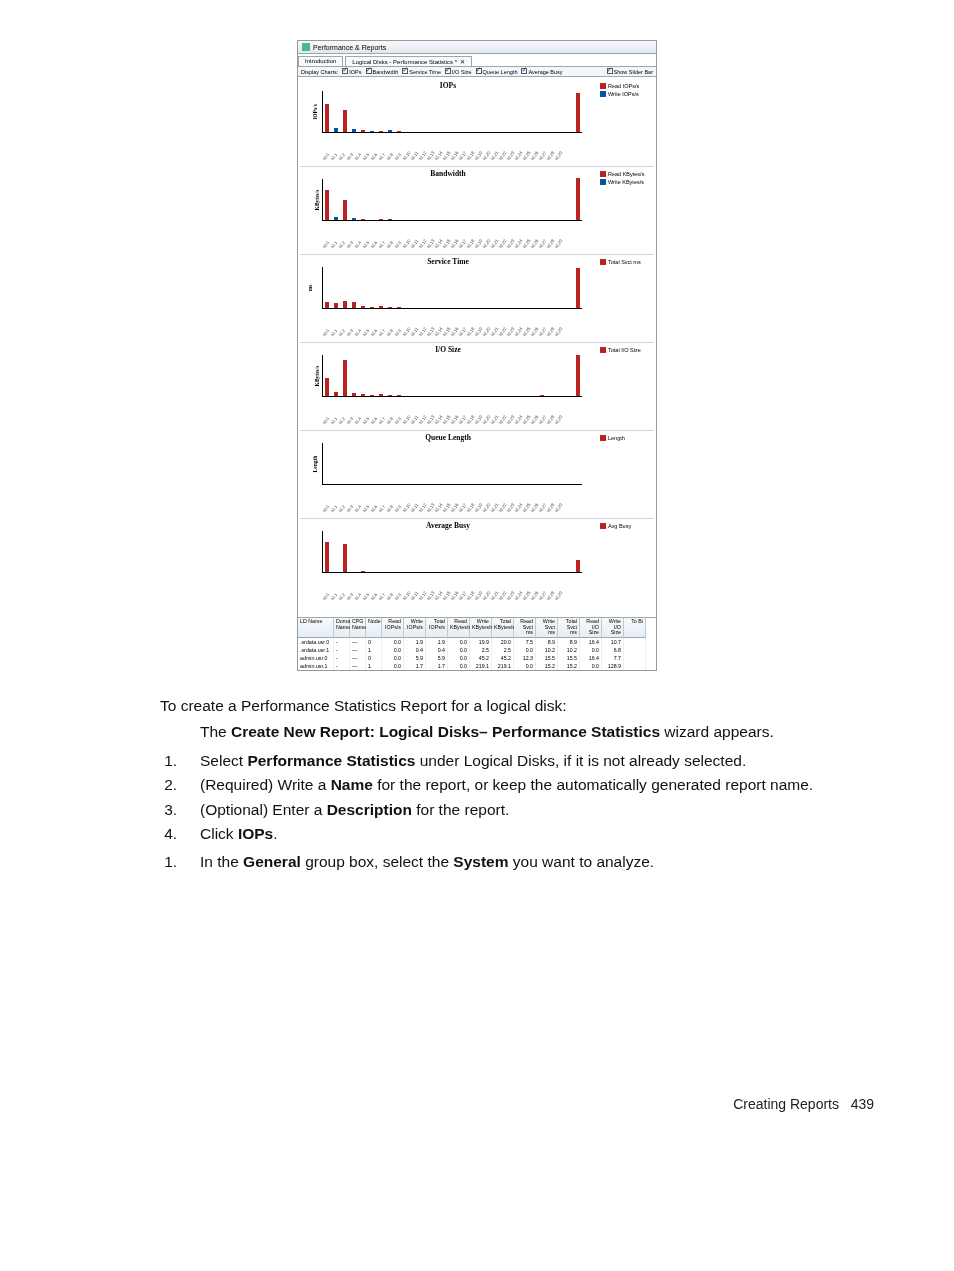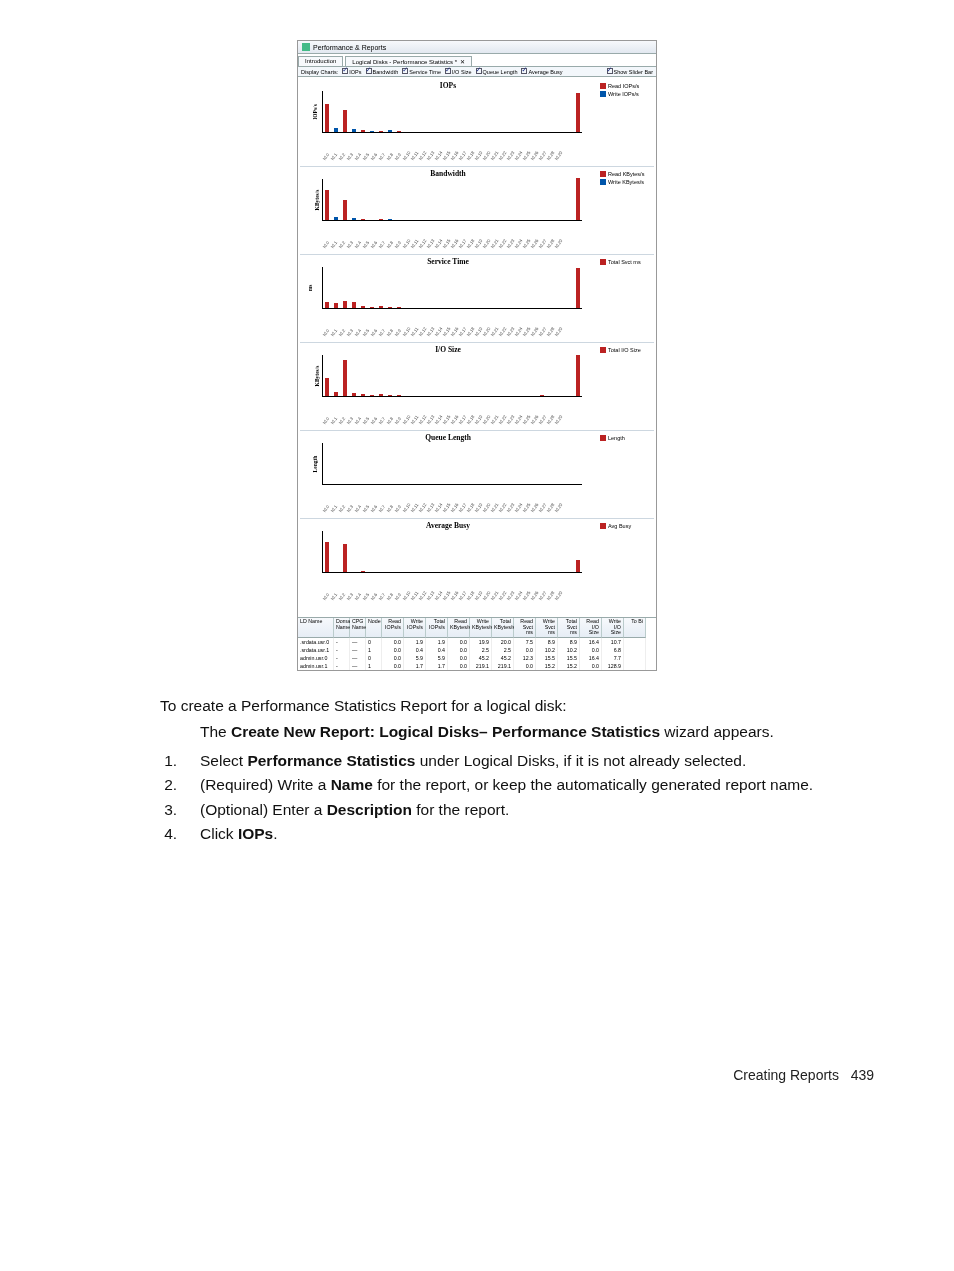--- a/index.html
+++ b/index.html
@@ -794,19 +794,24 @@
       <span>The </span><b>Create New Report: Logical Disks– Performance Statistics</b><span> wizard appears.</span>
     </div>
 
     <ol>
       <li><span>Select </span><b>Performance Statistics</b><span> under Logical Disks, if it is not already selected.</span></li>
       <li><span>(Required) Write a </span><b>Name</b><span> for the report, or keep the automatically generated report name.</span></li>
       <li><span>(Optional) Enter a </span><b>Description</b><span> for the report.</span></li>
       <li><span>Click </span><b>IOPs</b><span>.</span></li>
     </ol>
 
+    <ol>
+      <li>
+        <span>In the </span><b>General</b><span> group box, select the </span><b>System</b><span> you want to analyze.</span>
+      </li>
+    </ol>
 
     <div class="footer">
       <span>Creating Reports</span>&nbsp;&nbsp;&nbsp;<span>439</span>
     </div>
   </div>
 
 </div>
 
 </body></html>

